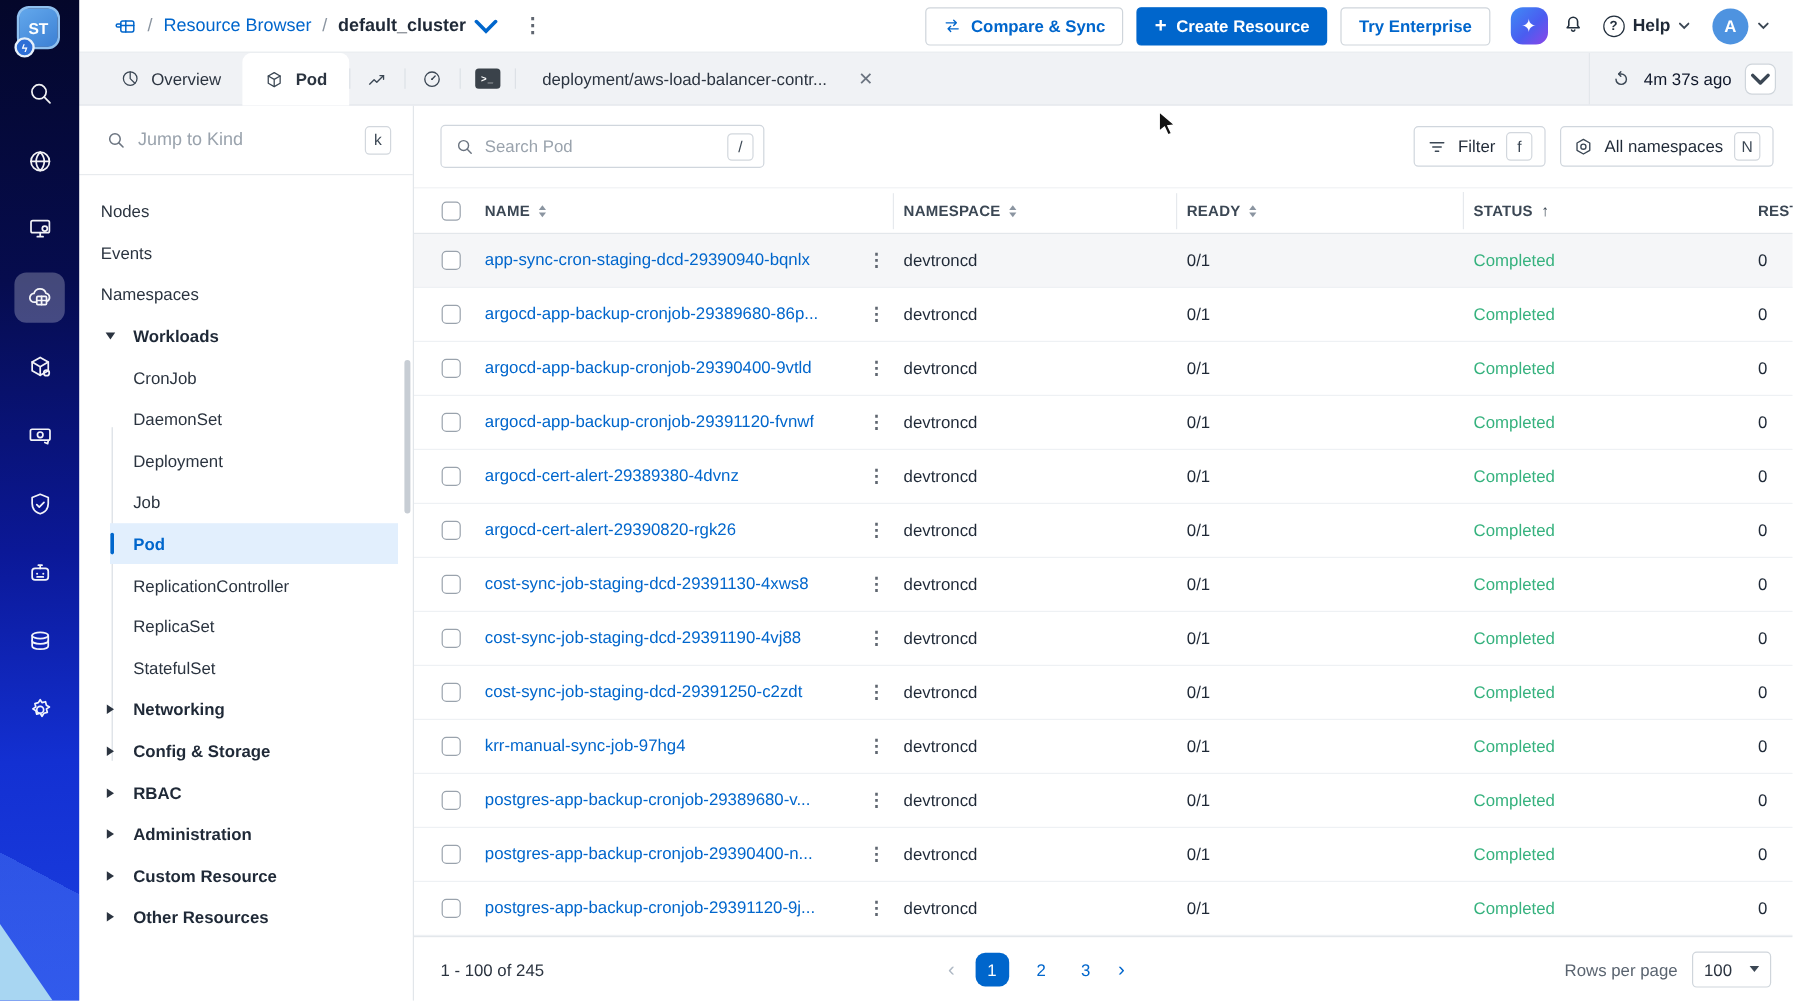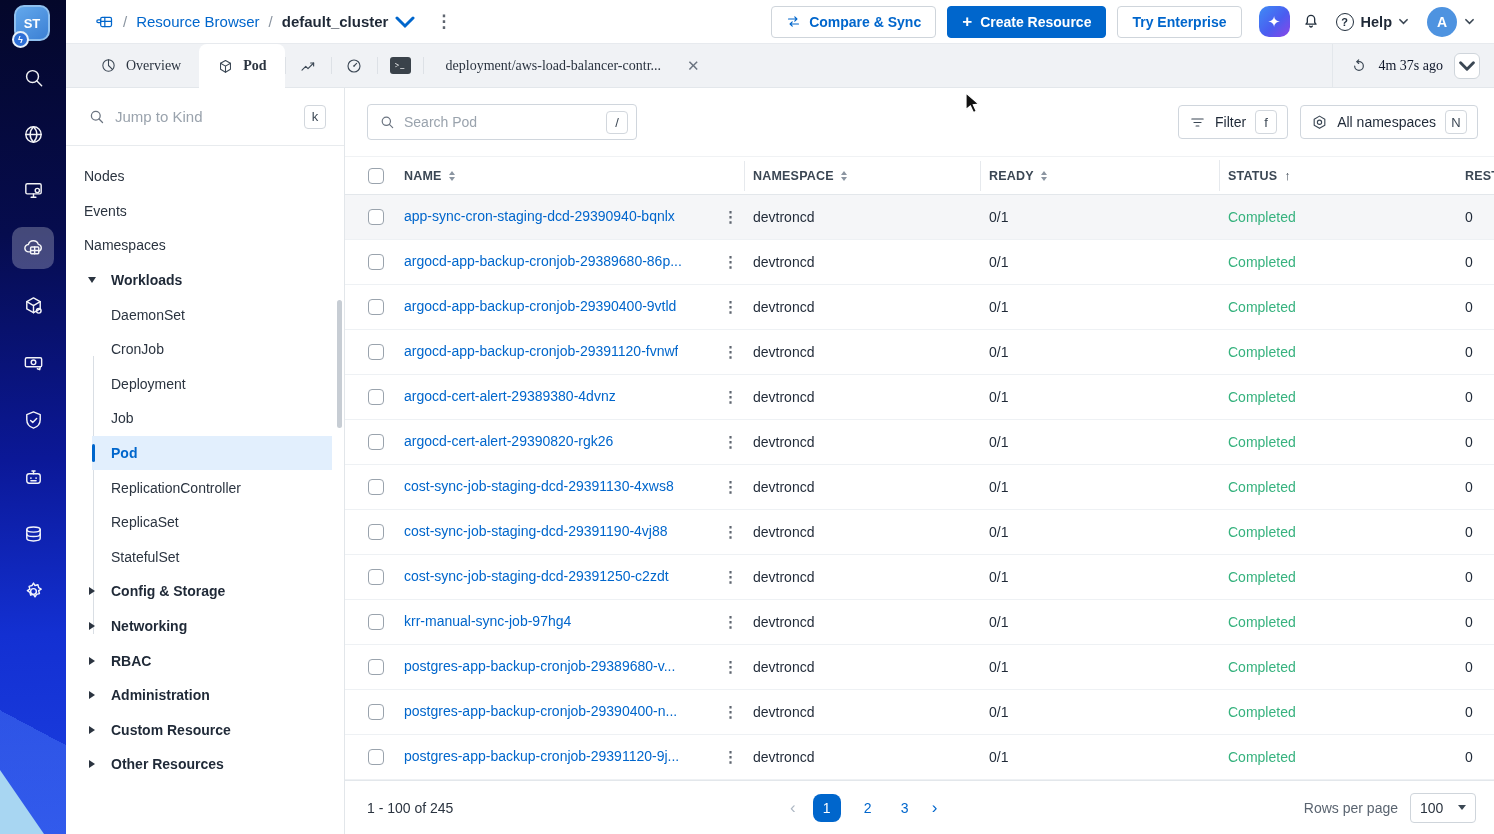--- a/index.html
+++ b/index.html
@@ -47,21 +47,21 @@
   .help { display:flex; align-items:center; gap:7px; margin-left:4px; }
   .help .qmark { width:18px; height:18px; border:1.6px solid #222f3d; border-radius:50%; color:#222f3d;
     font-size:11px; font-weight:700; display:flex; align-items:center; justify-content:center; }
   .help .hlabel { font-size:14.5px; font-weight:600; color:#1f2937; }
   .avatar-wrap { display:flex; align-items:center; gap:8px; margin-left:8px; }
   .avatar { width:30px; height:30px; border-radius:50%; background:#4e93e0; color:#fff; font-size:14px; font-weight:600;
     display:flex; align-items:center; justify-content:center; }
 
   
   .tabbar { position:absolute; left:66px; top:44px; width:1428px; height:44px; background:#f0f2f5;
-    border-bottom:1px solid #e3e7eb; display:flex; align-items:stretch; padding-left:16px; z-index:15;font-family:Liberation Serif, serif; }
+    border-bottom:1px solid #e3e7eb; display:flex; align-items:stretch; padding-left:16px; z-index:15; }
   .tab { display:flex; align-items:center; gap:9px; padding:0 18px; font-size:14px; color:#2b3440; }
   .tab svg { width:17px; height:17px; stroke:#3b4754; fill:none; stroke-width:1.5; stroke-linecap:round; stroke-linejoin:round; }
   .tab.active { background:#fff; border-radius:8px 8px 0 0; font-weight:600; margin-bottom:-1px; }
   .vsep { width:1px; background:#dde1e6; margin:13px 0; }
   .tab-ico { width:45px; display:flex; align-items:center; justify-content:center; }
   .tab-ico svg { width:18px; height:18px; stroke:#3b4754; fill:none; stroke-width:1.5; stroke-linecap:round; stroke-linejoin:round; }
   .term-chip { width:21px; height:17px; background:#3a424a; border-radius:3px; color:#fff; font-size:8px; font-weight:700;
     display:flex; align-items:center; justify-content:center; letter-spacing:1px; }
   .dyn-tab { display:flex; align-items:center; gap:26px; padding:0 22px; font-size:14px; color:#2b3440; }
   .dyn-close { color:#6b7480; font-size:15px; }
@@ -361,26 +361,26 @@
 
       <div class="snav-item group open">
         <span class="chevbox">
           <i class="tri"></i>
         </span>
         <span>Workloads</span>
       </div>
 
       <div class="snav-item child">
 
+        <span>CronJob</span>
+      </div>
+
+      <div class="snav-item child">
+
         <span>DaemonSet</span>
-      </div>
-
-      <div class="snav-item child">
-
-        <span>CronJob</span>
       </div>
 
       <div class="snav-item child">
 
         <span>Deployment</span>
       </div>
 
       <div class="snav-item child">
 
         <span>Job</span>
@@ -403,28 +403,28 @@
 
       <div class="snav-item child">
 
         <span>StatefulSet</span>
       </div>
 
       <div class="snav-item group">
         <span class="chevbox">
           <i class="tri"></i>
         </span>
-        <span>Config &amp; Storage</span>
+        <span>Networking</span>
       </div>
 
       <div class="snav-item group">
         <span class="chevbox">
           <i class="tri"></i>
         </span>
-        <span>Networking</span>
+        <span>Config &amp; Storage</span>
       </div>
 
       <div class="snav-item group">
         <span class="chevbox">
           <i class="tri"></i>
         </span>
         <span>RBAC</span>
       </div>
 
       <div class="snav-item group">

